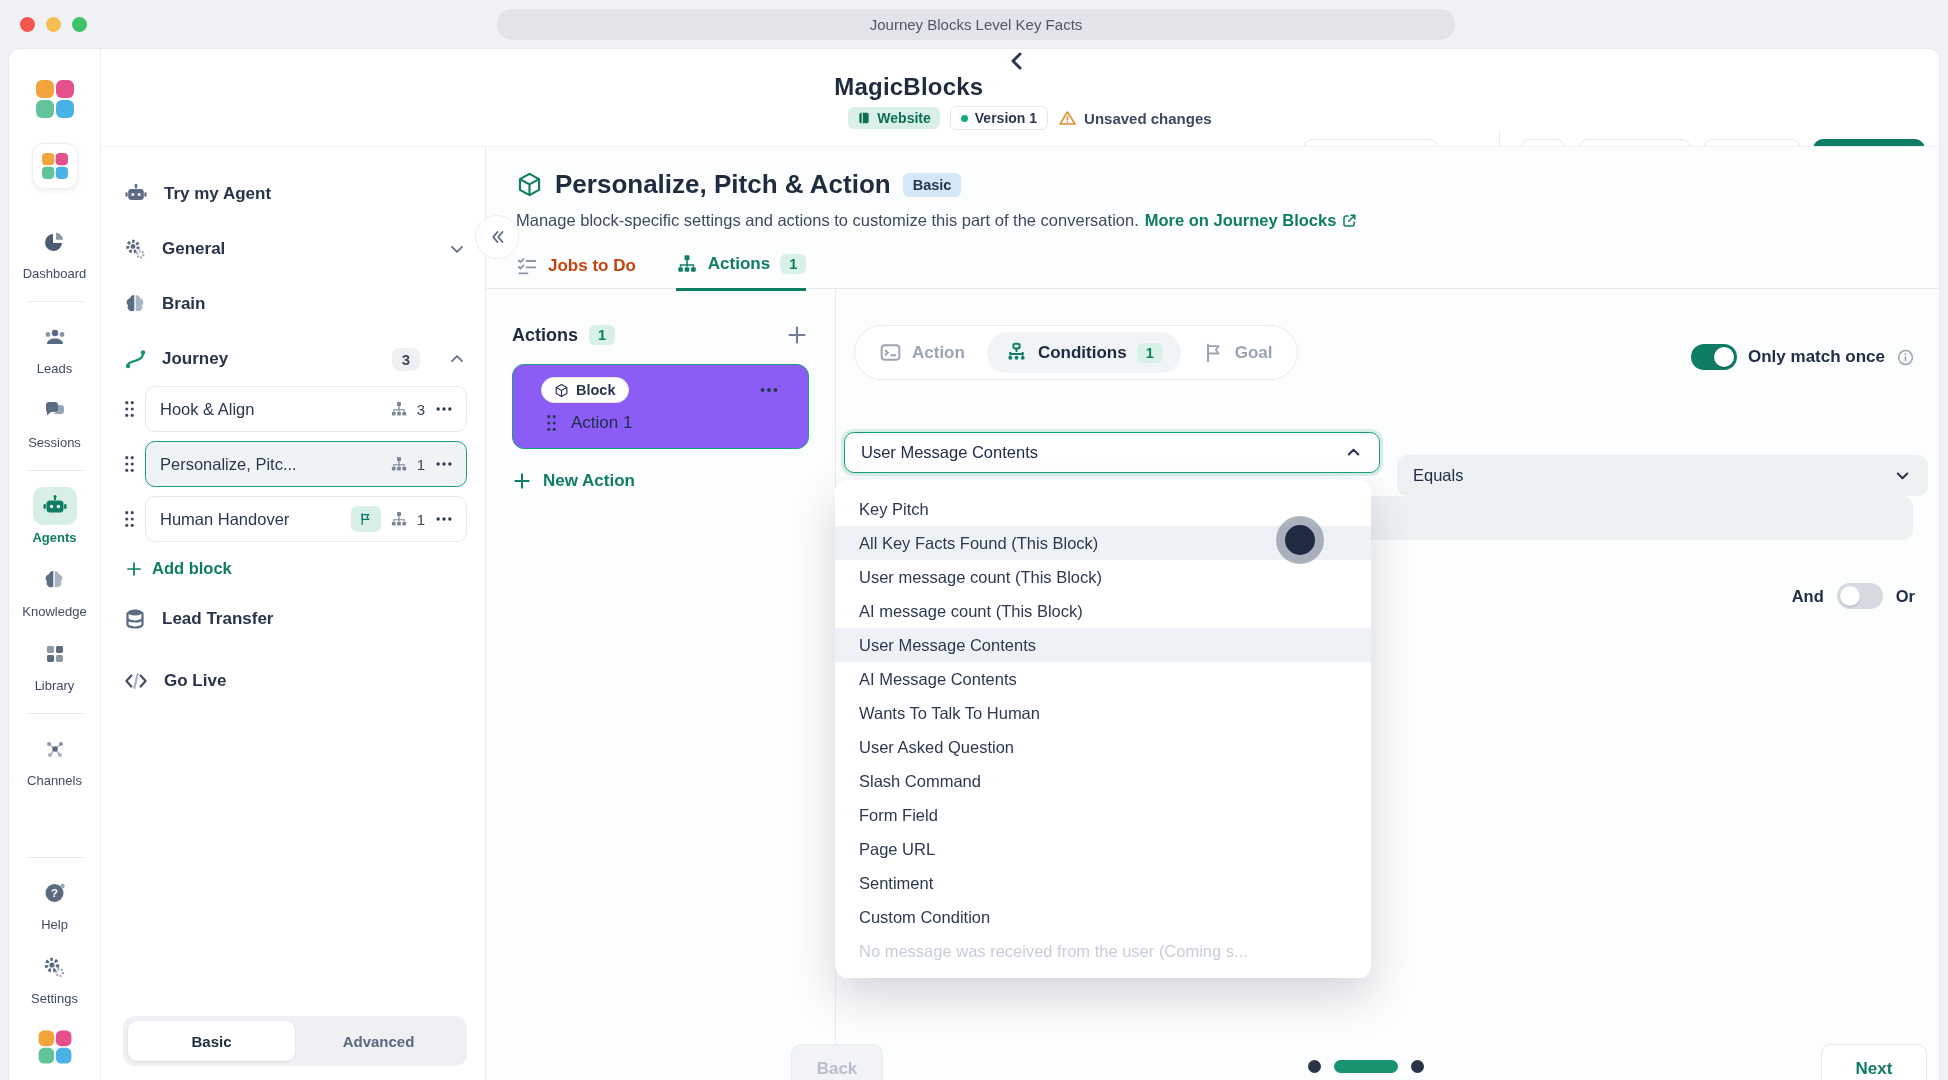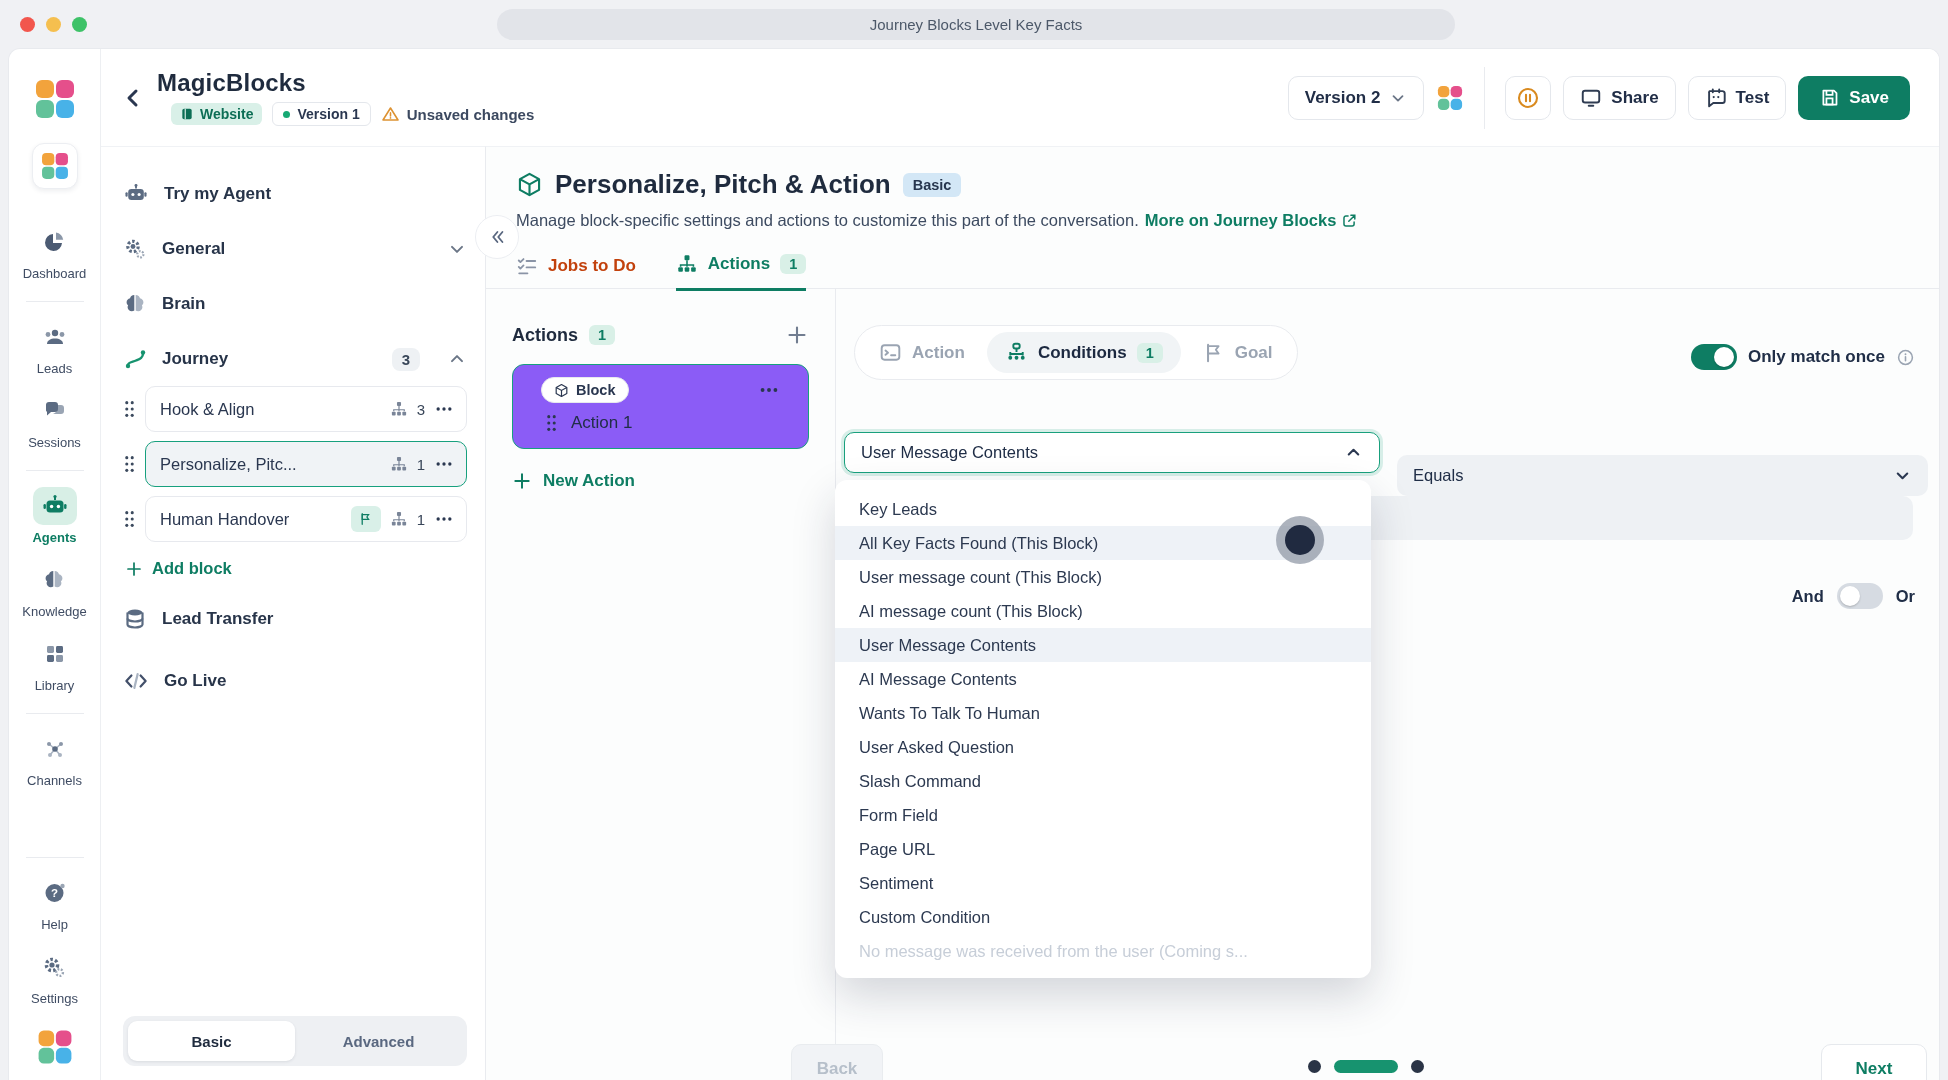--- a/index.html
+++ b/index.html
@@ -27,21 +27,21 @@
   .rail-item { display:flex; flex-direction:column; align-items:center; gap:5px; margin-bottom:16px; color:#43506a; }
   .rail-item .lbl { font-size:13px; color:#3f4c63; }
   .rail-item.active .lbl { color:#0e7d63; font-weight:700; }
   .rail-ic { width:44px; height:38px; display:flex; align-items:center; justify-content:center; border-radius:10px; color:#5b6b82; }
   .rail-item.active .rail-ic { background:#d8efe6; color:#0e7d63; }
   .rail-div { width:58px; height:1px; background:#e9ebef; margin:4px 0 16px; }
   .app-chip { width:46px; height:46px; background:#fff; border:1px solid #eceef2; border-radius:12px;
     box-shadow:0 2px 5px rgba(30,40,60,.08); display:flex; align-items:center; justify-content:center; margin:22px 0 34px; }
 
   
-  .topbar { position:absolute; left:92px; right:0; top:0; height:97px; display:flex; align-items:center; padding:0 29px 0 20px; background:#fff; }
+  .topbar { position:absolute; left:92px; right:0; top:0; height:97px; display:flex; align-items:center; padding:0 14px 0 20px; background:#fff;flex-direction:column; }
   .back-chev { color:#2a3750; margin-right:12px; cursor:pointer; }
   .app-title { font-size:24px; font-weight:700; color:#1f2b3e; letter-spacing:.2px; }
   .badges { display:flex; align-items:center; gap:10px; margin-top:5px;margin-left:14px; }
   .bdg-web { display:flex; align-items:center; gap:6px; background:#d9f0e8; color:#0c6e55; border-radius:6px; padding:3px 9px; font-size:14px; font-weight:700; }
   .bdg-ver { display:flex; align-items:center; gap:7px; background:#fff; border:1px solid #e4e7ec; border-radius:6px; padding:3px 10px; font-size:14px; font-weight:700; color:#2a3750; }
   .gdot { width:7px; height:7px; border-radius:50%; background:#17a974; }
   .unsaved { display:flex; align-items:center; gap:7px; color:#3c4960; font-size:15px; font-weight:600; }
   .top-right { margin-left:auto; display:flex; align-items:center; gap:12px; }
   .btn { height:44px; border-radius:10px; border:1px solid #e4e7ec; background:#fff; display:flex; align-items:center; gap:9px;
     padding:0 16px; font-size:17px; font-weight:600; color:#212e47; cursor:pointer; }
@@ -742,21 +742,21 @@
       <div class="prog">
         <span class="pdot"></span>
         <span class="ppill"></span>
         <span class="pdot"></span>
       </div>
       <div class="next-btn">Next</div>
     </main>
   </div>
 
   <div class="menu">
-    <div class="menu-item">Key Leads</div>
+    <div class="menu-item">Key Pitch</div>
     <div class="menu-item hl">All Key Facts Found (This Block)</div>
     <div class="menu-item">User message count (This Block)</div>
     <div class="menu-item">AI message count (This Block)</div>
     <div class="menu-item hl">User Message Contents</div>
     <div class="menu-item">AI Message Contents</div>
     <div class="menu-item">Wants To Talk To Human</div>
     <div class="menu-item">User Asked Question</div>
     <div class="menu-item">Slash Command</div>
     <div class="menu-item">Form Field</div>
     <div class="menu-item">Page URL</div>

